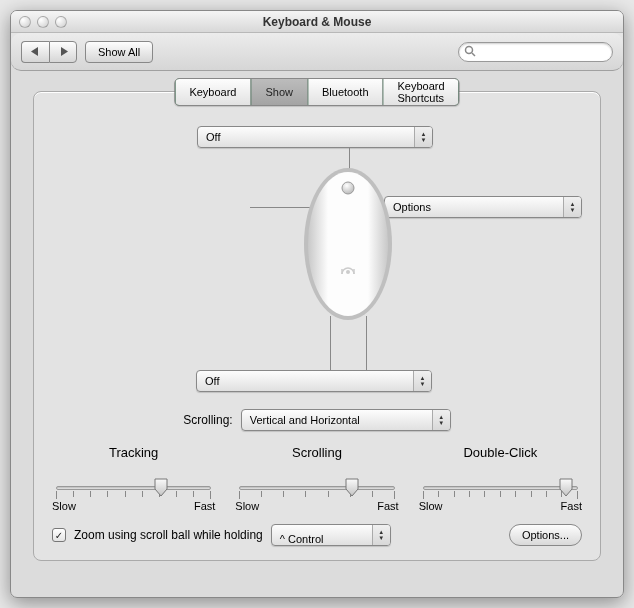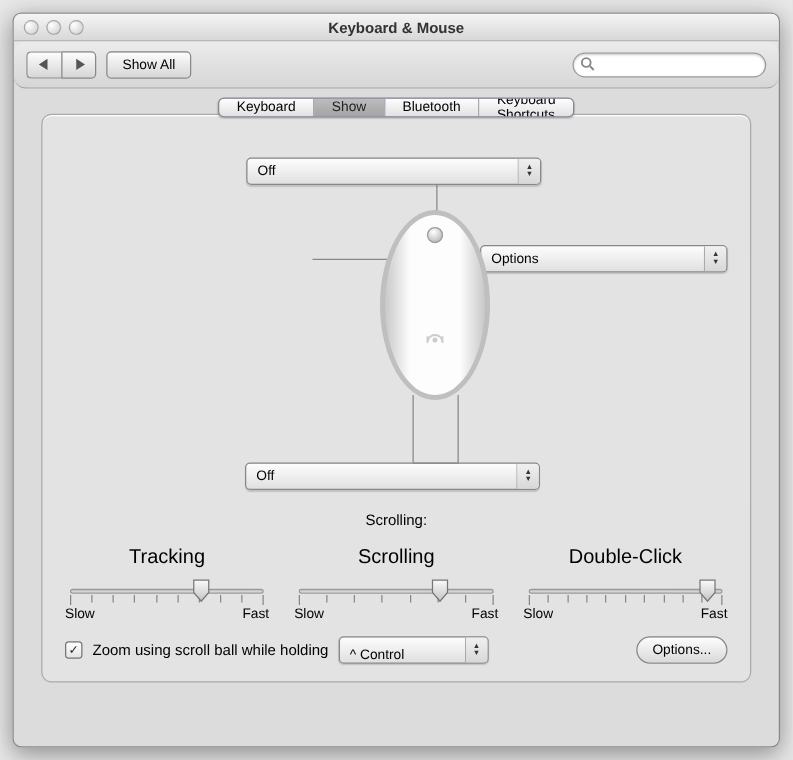--- a/index.html
+++ b/index.html
@@ -81,22 +81,22 @@
   }
   .tabs {
     position: absolute;
     top: -14px;
     left: 50%;
     transform: translateX(-50%);
     display: flex;
     border: 1px solid #888;
     border-radius: 5px;
     overflow: hidden;
-    background: #c4b5fd;
-    height: 16px;
+    background: #14532d;
+    height: 28px;
     box-shadow: 0 1px 1px rgba(0,0,0,0.15);
   }
   .tab {
     padding: 4px 14px;
     font-size: 11px;
     background: linear-gradient(#fdfdfd, #e2e2e2);
     border-right: 1px solid #aaa;
     display: flex; align-items: center;
     cursor: default;
   }
@@ -163,21 +163,21 @@
   .scrolling-row .popup { position: relative; width: 210px; }
   .lbl { font-size: 12px; }
   
   .sliders-row {
     display: flex;
     justify-content: space-between;
     margin: 8px 0 12px 0;
     gap: 20px;
   }
   .slider-block { flex: 1; text-align: center; }
-  .slider-title { font-size: 16px; margin-bottom: 6px; }
+  .slider-title { font-size: 13px; margin-bottom: 16px; }
   .slider-track {
     position: relative;
     height: 22px;
   }
   .track-line {
     position: absolute;
     left: 4px; right: 4px; top: 10px;
     height: 4px;
     background: linear-gradient(#bbb,#e4e4e4);
     border: 1px solid #999;
@@ -312,20 +312,24 @@
           <ellipse cx="50" cy="80" rx="40" ry="72" fill="url(#g1)"></ellipse>
           <circle cx="50" cy="24" r="6" fill="url(#g2)" stroke="#999"></circle>
           <path d="M 44 110 a 6 6 0 1 1 12 0" fill="none" stroke="#ccc" stroke-width="1.5"></path>
           <path d="M 44 110 l 0 -5 m 12 5 l 0 -5" stroke="#ccc" stroke-width="1.5"></path>
           <circle cx="50" cy="108" r="2" fill="#ccc"></circle>
         </svg>
       </div>
 
       <div class="scrolling-row">
         <span class="lbl">Scrolling:</span>
+        <div class="popup">
+          <span>Vertical and Horizontal</span>
+          <span class="popup-arrows">▲<br>▼</span>
+        </div>
       </div>
 
       <div class="sliders-row">
         <div class="slider-block">
           <div class="slider-title">Tracking</div>
           <div class="slider-track">
               <div class="track-line"></div>
               <div class="ticks">
                 <div class="tick big"></div>
                 <div class="tick"></div>

